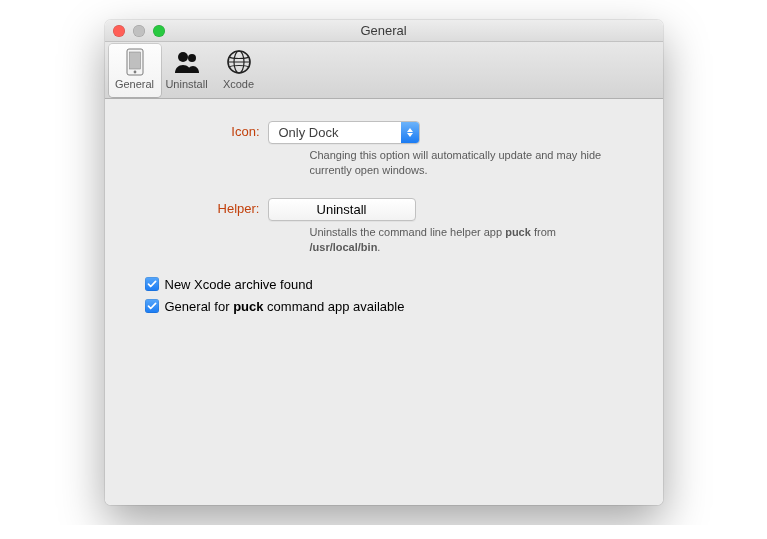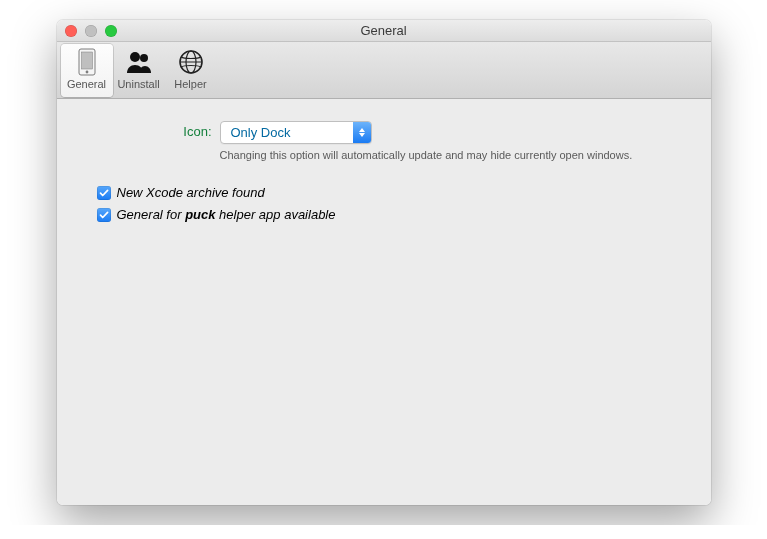--- a/index.html
+++ b/index.html
@@ -4,21 +4,21 @@
 <style>
   body {
     margin: 0;
     padding: 20px;
     background: #fff;
     font-family: -apple-system, "Helvetica Neue", Helvetica, Arial, sans-serif;
     font-size: 13px;
     -webkit-font-smoothing: antialiased;
   }
   .window {
-    width: 654px;
+    width: 558px;
     margin: 0 auto;
     border-radius: 6px;
     box-shadow: 0 18px 45px rgba(0,0,0,0.35), 0 0 0 1px rgba(0,0,0,0.08);
     background: #fff;
     overflow: hidden;
   }
   .titlebar {
     height: 21px;
     background: linear-gradient(#ededed, #dcdcdc);
     border-bottom: 1px solid #c2c2c2;
@@ -86,48 +86,49 @@
   .row {
     display: flex;
     align-items: flex-start;
     margin-bottom: 6px;
   }
   .row-label {
     width: 115px;
     text-align: right;
     padding-right: 8px;
     padding-top: 3px;
-    color: #15803d;
+    color: #c2410c;
   }
   .row-body { flex: 1; }
   .hint {
     font-size: 11px;
     color: #5a5a5a;
     margin-top: 4px;
     margin-bottom: 14px;
     line-height: 1.35;
+    margin-left: 42px;
   }
 
   
   .popup {
     display: inline-flex;
     align-items: center;
     height: 21px;
     background: #fff;
     border: 1px solid #bfbfbf;
     border-radius: 4px;
     overflow: hidden;
     min-width: 150px;
     box-shadow: 0 1px 0 rgba(0,0,0,0.03);
   }
   .popup .value {
     padding: 0 10px;
     flex: 1;
     font-size: 13px;
-    color: #0369a1;
+    color: #404040;
   }
   .popup .stepper {
     width: 18px;
     align-self: stretch;
     background: linear-gradient(#6cb3fa, #1a7bf3);
     display: flex;
     flex-direction: column;
     align-items: center;
     justify-content: center;
     gap: 1px;
@@ -156,21 +157,20 @@
     box-shadow: 0 1px 0 rgba(0,0,0,0.04);
   }
 
   
   .cb-line {
     display: flex;
     align-items: center;
     gap: 6px;
     height: 20px;
     margin-bottom: 2px;
-    font-style: italic;
   }
   .cb {
     width: 14px; height: 14px;
     border-radius: 3px;
     background: linear-gradient(#57a7fb, #1a7bf3);
     display: flex; align-items: center; justify-content: center;
     box-shadow: inset 0 0 0 0.5px rgba(0,0,0,0.15);
   }
   .cb svg { width: 10px; height: 10px; }
   .cb-label { color:#000; }
@@ -215,58 +215,67 @@
 
     <div class="toolbar-item">
       <div class="ico">
         <svg width="26" height="26" viewBox="0 0 26 26">
           <circle cx="13" cy="13" r="11" fill="none" stroke="#222" stroke-width="1.6"></circle>
           <ellipse cx="13" cy="13" rx="5" ry="11" fill="none" stroke="#222" stroke-width="1.2"></ellipse>
           <line x1="2" y1="13" x2="24" y2="13" stroke="#222" stroke-width="1.2"></line>
           <path d="M3 8c3 2 17 2 20 0 M3 18c3-2 17-2 20 0" fill="none" stroke="#222" stroke-width="1.1"></path>
         </svg>
       </div>
-      <div class="lbl">Helper</div>
+      <div class="lbl">Xcode</div>
     </div>
   </div>
 
   <div class="content">
 
     <div class="row">
       <div class="row-label">Icon:</div>
       <div class="row-body">
         <div class="popup">
           <div class="value">Only Dock</div>
           <div class="stepper">
             <div class="tri up"></div>
             <div class="tri down"></div>
           </div>
         </div>
         <div class="hint">Changing this option will automatically update and may hide currently open windows.</div>
       </div>
     </div>
 
+    <div class="row">
+      <div class="row-label">Helper:</div>
+      <div class="row-body">
+        <div class="push">Uninstall</div>
+        <div class="hint">
+          <span>Uninstalls the command line helper app </span><b>puck</b><span> from </span><b>/usr/local/bin</b><span>.</span>
+        </div>
+      </div>
+    </div>
 
     <div class="row">
       <div class="row-body">
         <div class="cb-line">
           <div class="cb">
             <svg viewBox="0 0 10 10">
                 <path d="M1.5 5.2l2.2 2.3L8.6 2.4" fill="none" stroke="#fff" stroke-width="1.7" stroke-linecap="round" stroke-linejoin="round"></path>
               </svg>
           </div>
           <span class="cb-label">New Xcode archive found</span>
         </div>
         <div class="cb-line">
           <div class="cb">
             <svg viewBox="0 0 10 10">
                 <path d="M1.5 5.2l2.2 2.3L8.6 2.4" fill="none" stroke="#fff" stroke-width="1.7" stroke-linecap="round" stroke-linejoin="round"></path>
               </svg>
           </div>
           <span class="cb-label">
-            <span>General for </span><b>puck</b><span> helper app available</span>
+            <span>General for </span><b>puck</b><span> command app available</span>
           </span>
         </div>
       </div>
     </div>
 
   </div>
 </div>
 
 </body></html>

